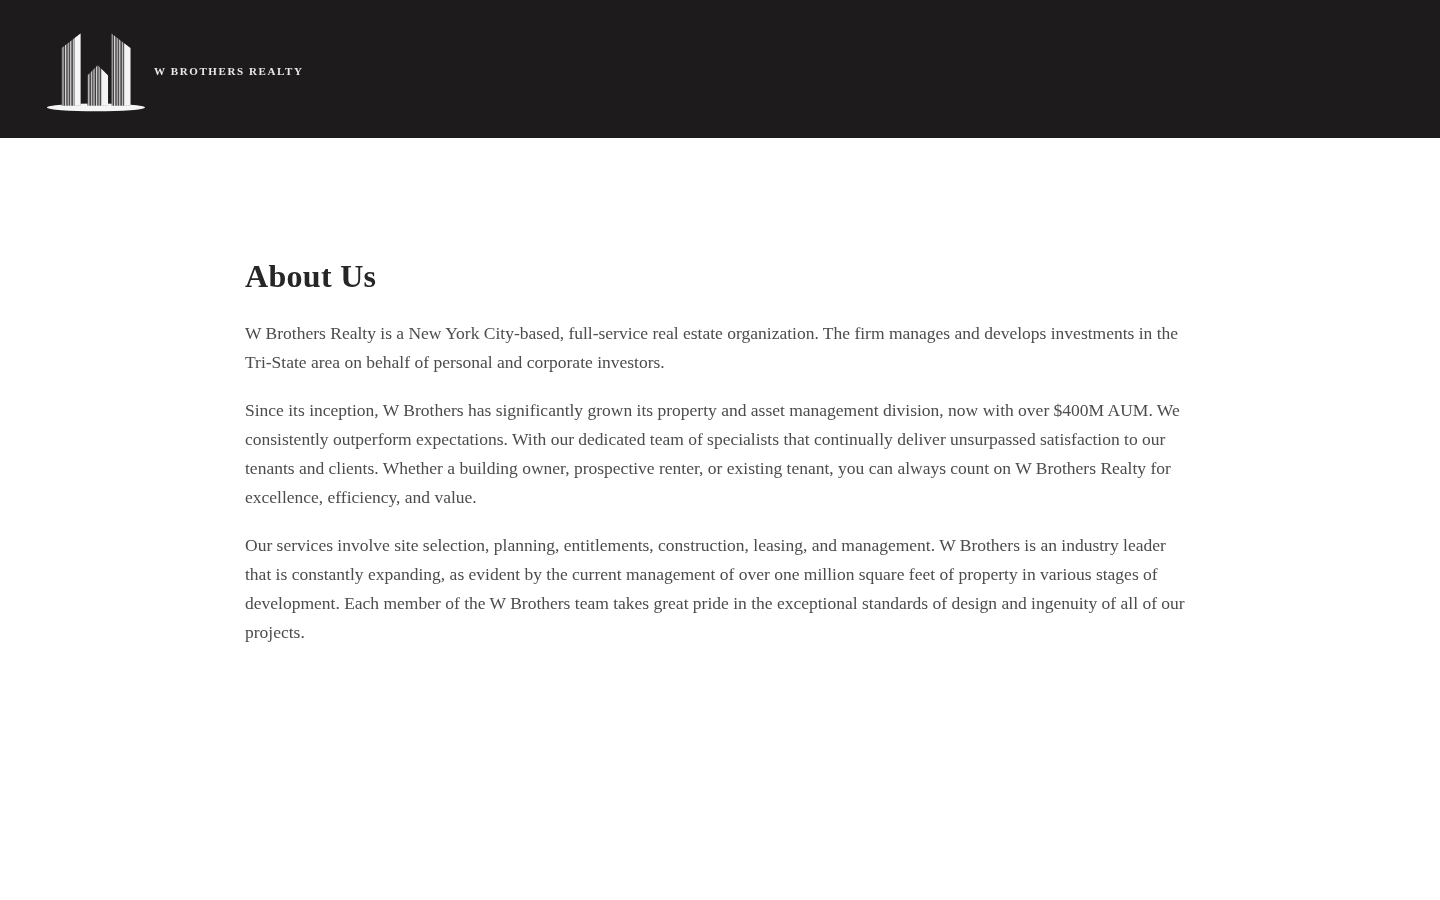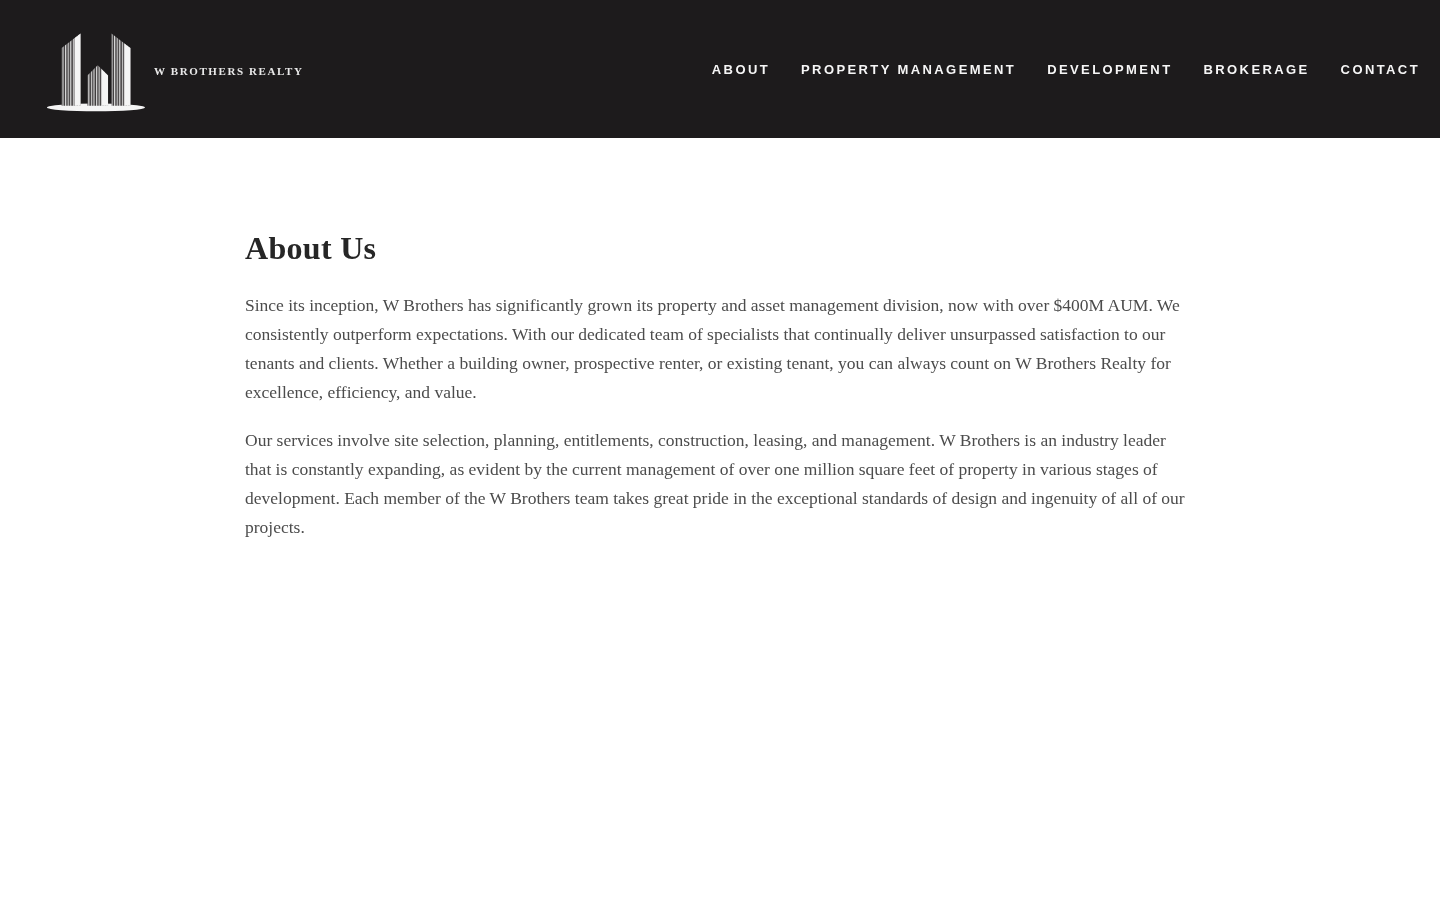--- a/index.html
+++ b/index.html
@@ -48,21 +48,21 @@
     letter-spacing: 2.4px;
     color: #f6f6f6;
     text-decoration: none;
     margin-left: 31px;
     white-space: nowrap;
   }
   .main-nav a:first-child { margin-left: 0; }
   .content {
     width: 950px;
     margin: 0 auto;
-    padding-top: 92px;
+    padding-top: 120px;
   }
   .page-title {
     font-family: "Liberation Serif", "DejaVu Serif", serif;
     font-size: 32px;
     font-weight: 700;
     color: #262626;
     margin: 0 0 24px 0;
     letter-spacing: 0.3px;
   }
   .content p {
@@ -95,26 +95,20 @@
         <polygon points="50,95 50,60 62,48 74,60 74,95" fill="url(#bstripes)"></polygon>
         <polygon points="67,95 67,53 74,60 74,95" fill="#f5f5f5"></polygon>
 
         <polygon points="78,95 78,11 100,28 100,95" fill="url(#bstripes)"></polygon>
         <polygon points="93,95 93,22.6 100,28 100,95" fill="#f5f5f5"></polygon>
       </svg>
     </span>
     <span class="logo-text">W BROTHERS REALTY</span>
   </div>
 
-  <nav class="main-nav">
-    <a href="#">ABOUT</a>
-    <a href="#">PROPERTY MANAGEMENT</a>
-    <a href="#">DEVELOPMENT</a>
-    <a href="#">BROKERAGE</a>
-    <a href="#">CONTACT</a>
-  </nav>
 </header>
 
 <main class="content">
   <h1 class="page-title">About Us</h1>
+  <p>W Brothers Realty is a New York City-based, full-service real estate organization. The firm manages and develops investments in the Tri-State area on behalf of personal and corporate investors.</p>
   <p>Since its inception, W Brothers has significantly grown its property and asset management division, now with over $400M AUM. We consistently outperform expectations. With our dedicated team of specialists that continually deliver unsurpassed satisfaction to our tenants and clients. Whether a building owner, prospective renter, or existing tenant, you can always count on W Brothers Realty for excellence, efficiency, and value.</p>
   <p>Our services involve site selection, planning, entitlements, construction, leasing, and management. W Brothers is an industry leader that is constantly expanding, as evident by the current management of over one million square feet of property in various stages of development. Each member of the W Brothers team takes great pride in the exceptional standards of design and ingenuity of all of our projects.</p>
 </main>
 
 </body></html>

